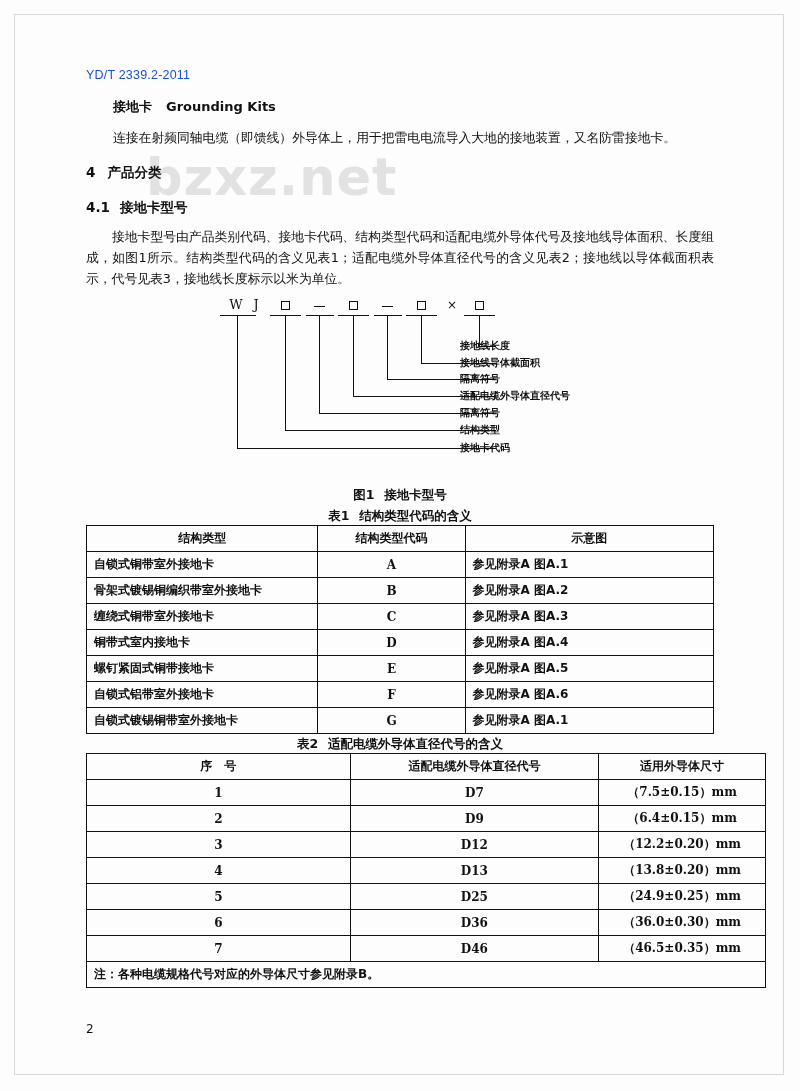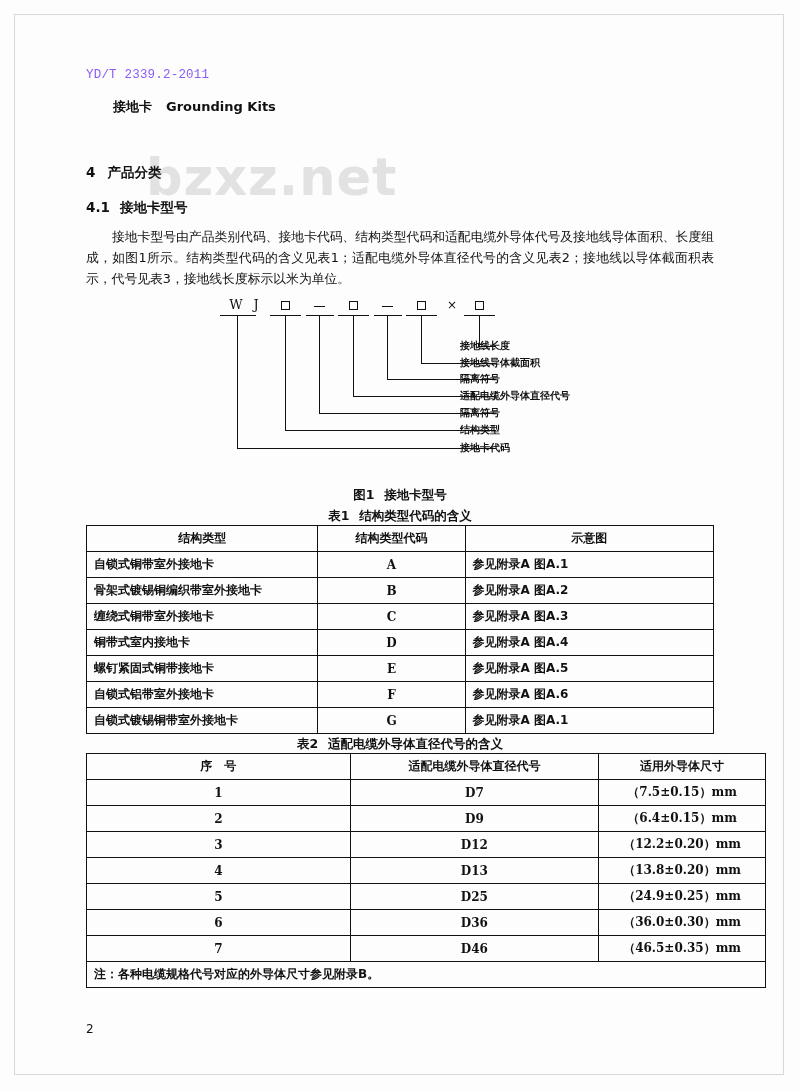--- a/index.html
+++ b/index.html
@@ -40,22 +40,22 @@
     user-select: none;
     z-index: 0;
   }
   .content { position: absolute; left: 0; top: 0; width: 800px; height: 1091px; z-index: 2; }
 
   .std-id {
     position: absolute;
     left: 86px;
     top: 68px;
     font-size: 12.5px;
-    color: #8b5cf6;
-    font-family: Liberation Mono, monospace;
+    color: #1d4ed8;
+    font-family: Liberation Sans, sans-serif;
     letter-spacing: 0.2px;
   }
   .term-line {
     position: absolute;
     left: 113px;
     top: 98px;
     font-size: 13px;
     font-weight: bold;
     color: #111;
   }
@@ -210,20 +210,21 @@
   <div class="watermark">bzxz.net</div>
 
   <div class="content">
 
     <div class="std-id">YD/T 2339.2-2011</div>
 
     <div class="term-line">
       <span>接地卡</span><span class="term-en">Grounding Kits</span>
     </div>
 
+    <div class="body-p def-p">连接在射频同轴电缆（即馈线）外导体上，用于把雷电电流导入大地的接地装置，又名防雷接地卡。</div>
 
     <div class="sec-h sec4">
       <span class="num">4</span><span>产品分类</span>
     </div>
 
     <div class="sec-h sec41">
       <span class="num">4.1</span><span>接地卡型号</span>
     </div>
 
     <div class="body-p para41">接地卡型号由产品类别代码、接地卡代码、结构类型代码和适配电缆外导体代号及接地线导体面积、长度组成，如图1所示。结构类型代码的含义见表1；适配电缆外导体直径代号的含义见表2；接地线以导体截面积表示，代号见表3，接地线长度标示以米为单位。</div>

